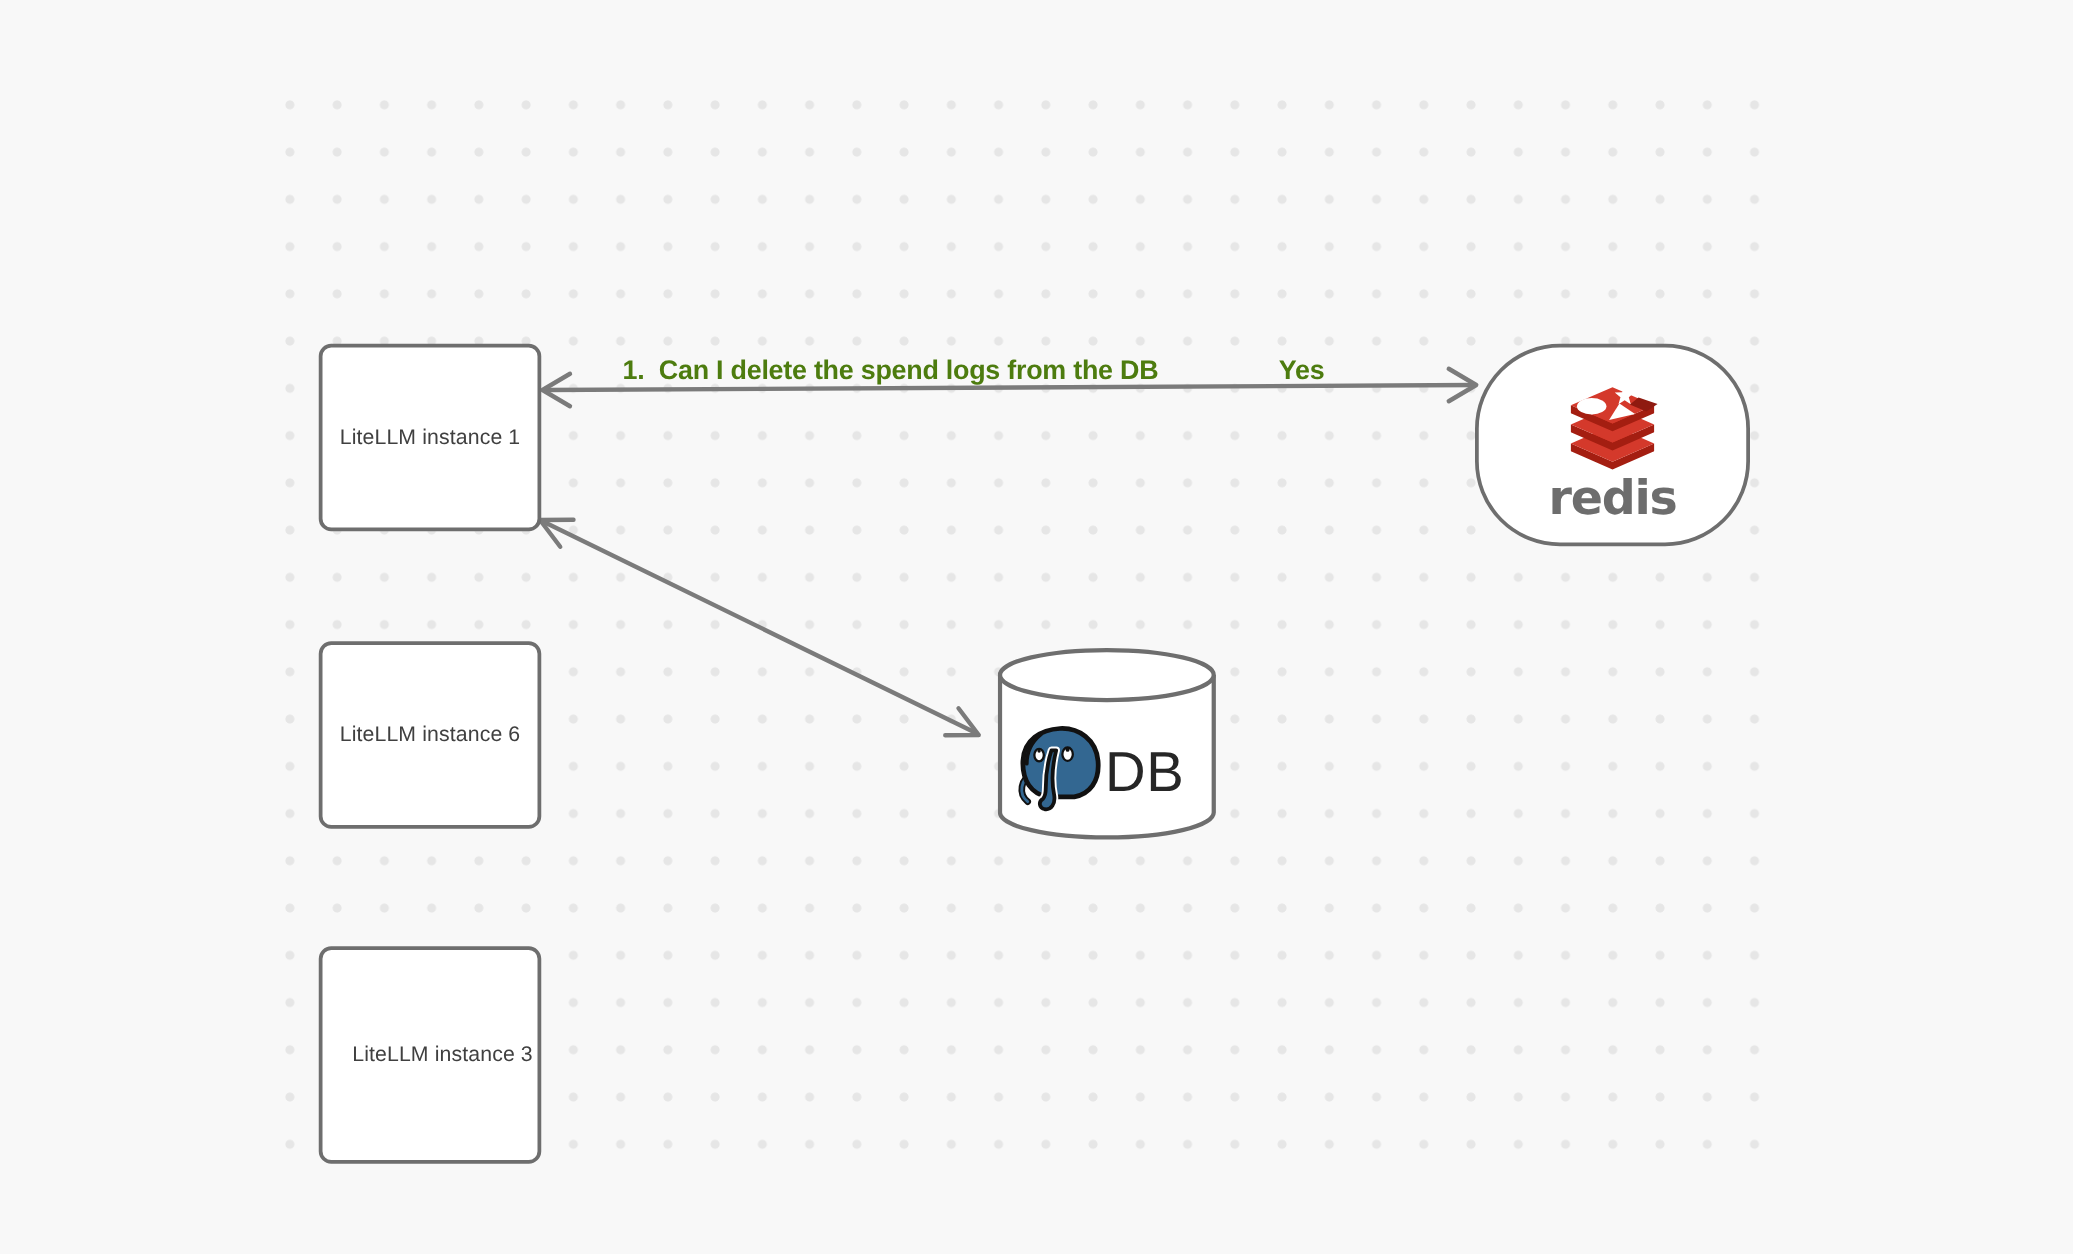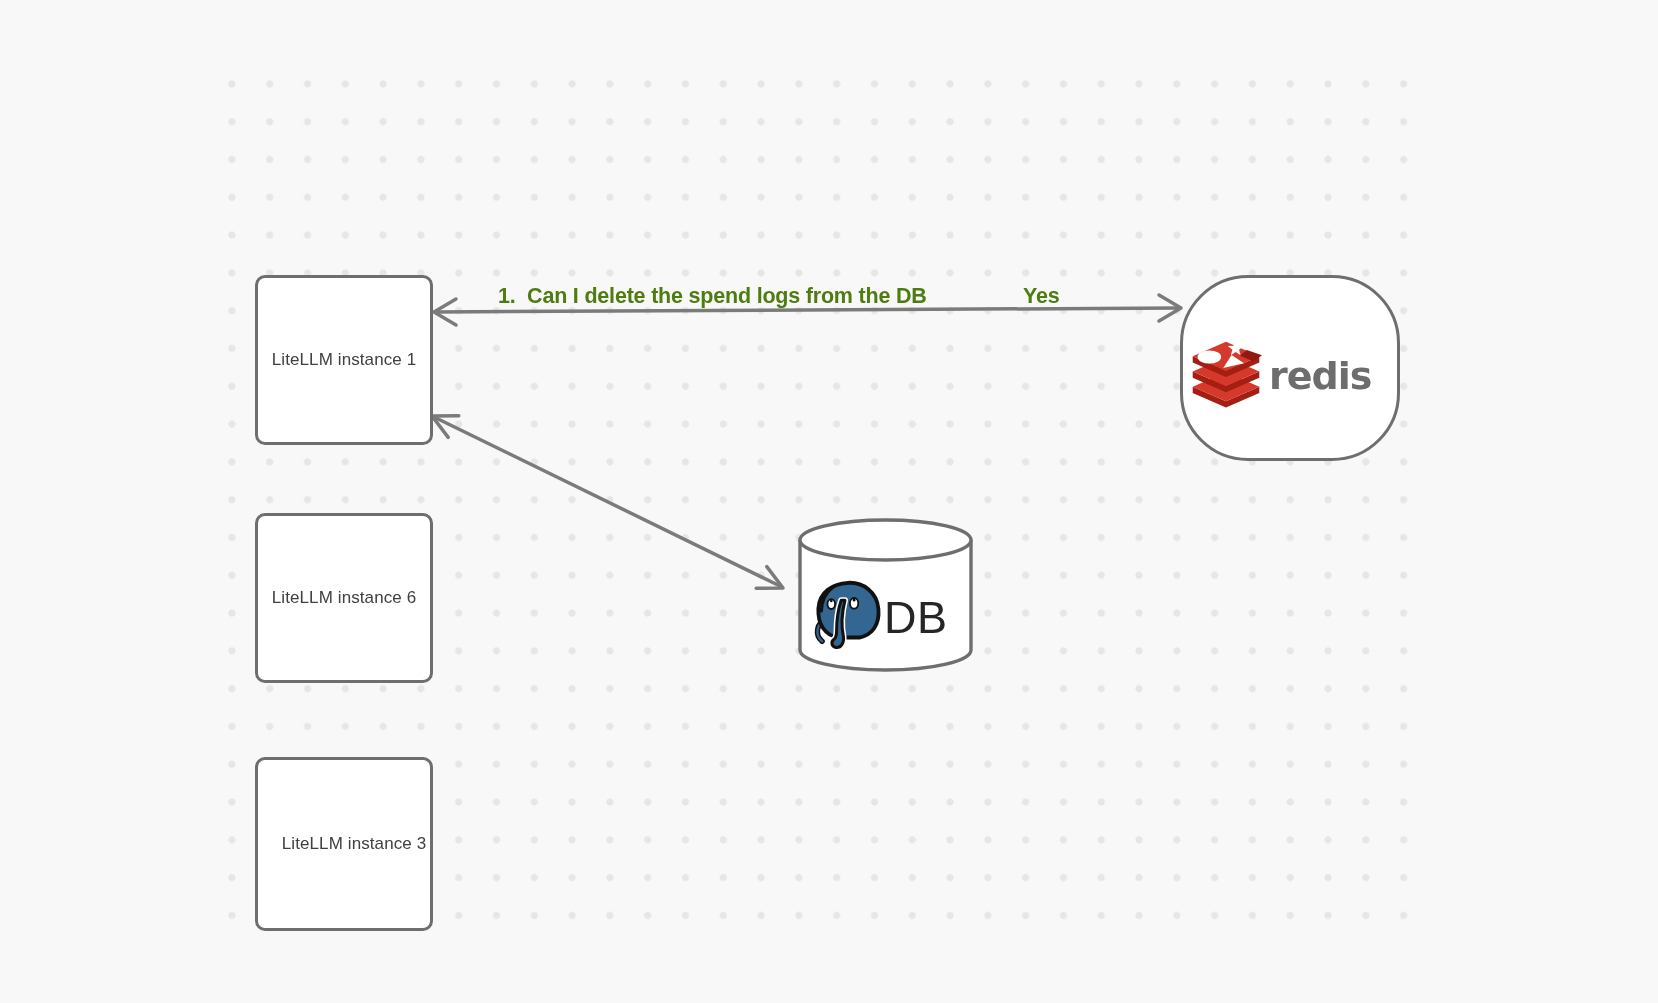--- a/index.html
+++ b/index.html
@@ -15,42 +15,42 @@
     position:absolute;left:213px;top:65px;width:1216px;height:873px;
     background-image:radial-gradient(circle,#e6e6e6 3.3px,transparent 3.9px);
     background-size:37.8px 37.8px;
     pointer-events:none;
   }
 
   .arrow-layer{position:absolute;left:0;top:0;width:1658px;height:1003px;}
 
   .node-box{
     position:absolute;
-    width:178px;height:170px;
+    width:178px;height:150px;
     background:#ffffff;
     border:3.4px solid #6e6e6e;
     border-radius:10px;
     display:flex;align-items:center;justify-content:center;
     box-sizing:border-box;
   }
   .node-box .node-label{
     font-size:17px;color:#404040;letter-spacing:.1px;
   }
   .box-1{left:255px;top:275px;}
   .box-2{left:255px;top:513px;}
   .box-3{left:255px;top:757px;height:174px;padding-left:20px;}
 
   .redis-node{
-    position:absolute;left:1180px;top:275px;width:220px;height:186px;
+    position:absolute;left:1180px;top:275px;width:220px;height:162px;
     background:#ffffff;
     border:3.4px solid #6e6e6e;
     border-radius:68px;
     box-sizing:border-box;
-    display:flex;flex-direction:row;align-items:center;justify-content:flex-start;
-    padding-top:14px;
+    display:flex;flex-direction:column;align-items:center;justify-content:flex-start;
+    padding-top:30px;
   }
   .redis-wordmark{
     font-family:"DejaVu Sans",sans-serif;
     font-weight:700;font-size:38px;line-height:1;
     color:#6d6d6d;letter-spacing:-1px;margin-top:1px;
   }
 
   .db-node{position:absolute;left:798px;top:516px;width:202px;height:158px;}
   .db-node .cyl{position:absolute;left:0;top:0;}
   .pg-elephant{position:absolute;left:12px;top:62px;}

